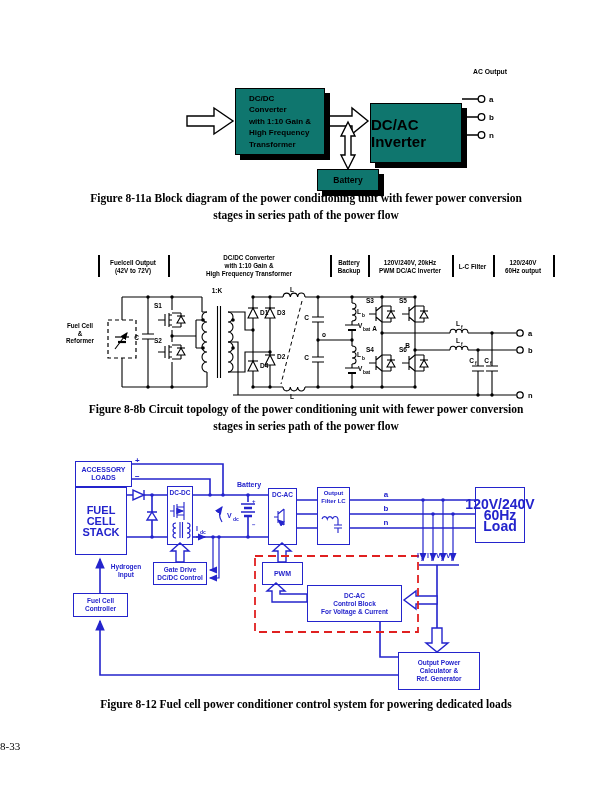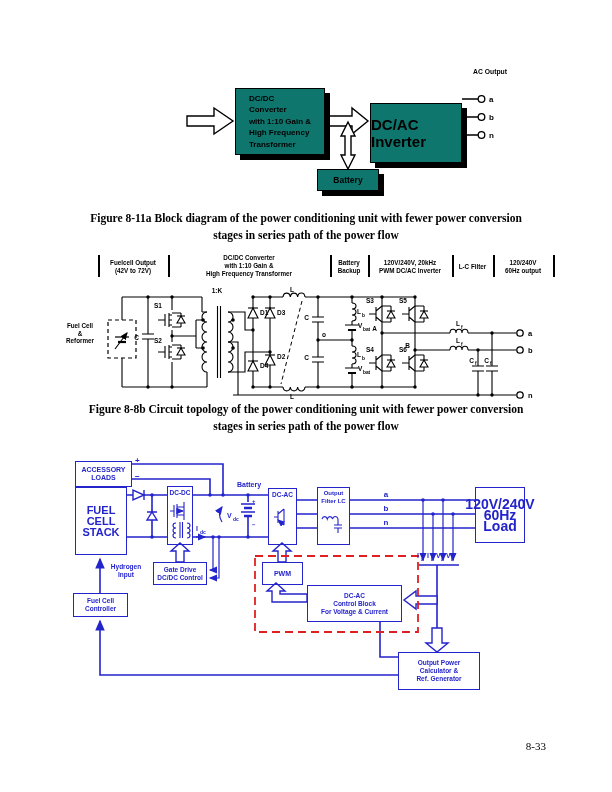--- a/index.html
+++ b/index.html
@@ -17,21 +17,21 @@
       white-space:pre-line;color:#2424cc;font-weight:bold;font-size:6.5px;line-height:8px;}
   .bx.top{align-items:flex-start;padding-top:2px;}
   .hd{position:absolute;font-weight:bold;font-size:6.3px;line-height:8px;color:#000;
       text-align:center;white-space:pre-line;}
   .vbar{position:absolute;width:1.5px;height:22px;background:#000;}
   .lb{position:absolute;font-weight:bold;color:#000;white-space:pre-line;text-align:center;}
   .blb{position:absolute;font-weight:bold;color:#2424cc;white-space:pre-line;text-align:center;}
   .cap{position:absolute;left:30px;width:552px;text-align:center;color:#000;
        font-family:"Liberation Serif",serif;font-weight:bold;font-size:11.5px;line-height:16.5px;
        white-space:pre-line;}
-  .pgnum{position:absolute;left:0;width:546px;text-align:right;color:#000;
+  .pgnum{position:absolute;left:0;width:546px;text-align:left;color:#000;
          font-family:"Liberation Serif",serif;font-size:11px;}
   text{font-family:"Liberation Sans",sans-serif;font-weight:bold;}
 </style>
 </head>
 <body>
 
 <div class="page">
 
 <svg class="overlay" width="612" height="792" viewBox="0 0 612 792">
   <defs>
@@ -328,21 +328,21 @@
 <div class="layer">
 
   <div class="lb" style="left:465px;top:68px;width:50px;font-size:6.8px;">AC Output</div>
   <div class="kbx" style="left:235px;top:88px;width:90px;height:67px;font-size:8px;line-height:11.5px;">DC/DC
 Converter
 with 1:10 Gain &amp;
 High Frequency
 Transformer</div>
   <div class="kbx" style="left:370px;top:84px;width:92px;height:60px;font-size:15px;margin-top:19px;">DC/AC Inverter</div>
   <div class="kbx" style="left:317px;top:169px;width:62px;height:22px;font-size:8.5px;">Battery</div>
-  <div class="cap" style="top:210px;text-align:center;">Figure 8-11a Block diagram of the power conditioning unit with fewer power conversion
+  <div class="cap" style="top:190px;text-align:center;">Figure 8-11a Block diagram of the power conditioning unit with fewer power conversion
 stages in series path of the power flow</div>
 
   <div class="vbar" style="left:98px;top:255px;"></div>
   <div class="vbar" style="left:168px;top:255px;"></div>
   <div class="vbar" style="left:330px;top:255px;"></div>
   <div class="vbar" style="left:368px;top:255px;"></div>
   <div class="vbar" style="left:452px;top:255px;"></div>
   <div class="vbar" style="left:493px;top:255px;"></div>
   <div class="vbar" style="left:553px;top:255px;"></div>
   <div class="hd" style="left:99px;top:259px;width:68px;">Fuelcell Output
@@ -382,17 +382,18 @@
 DC/DC Control</div>
   <div class="bx" style="left:73px;top:593px;width:55px;height:24px;">Fuel Cell
 Controller</div>
   <div class="bx" style="left:262px;top:562px;width:41px;height:23px;font-size:7px;">PWM</div>
   <div class="bx" style="left:307px;top:585px;width:95px;height:37px;">DC-AC
 Control Block
 For Voltage &amp; Current</div>
   <div class="bx" style="left:398px;top:652px;width:82px;height:38px;">Output Power
 Calculator &amp;
 Ref. Generator</div>
+  <div class="cap" style="top:696px;">Figure 8-12 Fuel cell power conditioner control system for powering dedicated loads</div>
 
   <div class="pgnum" style="top:740px;">8-33</div>
 </div>
 
 </div>
 
 </body></html>

